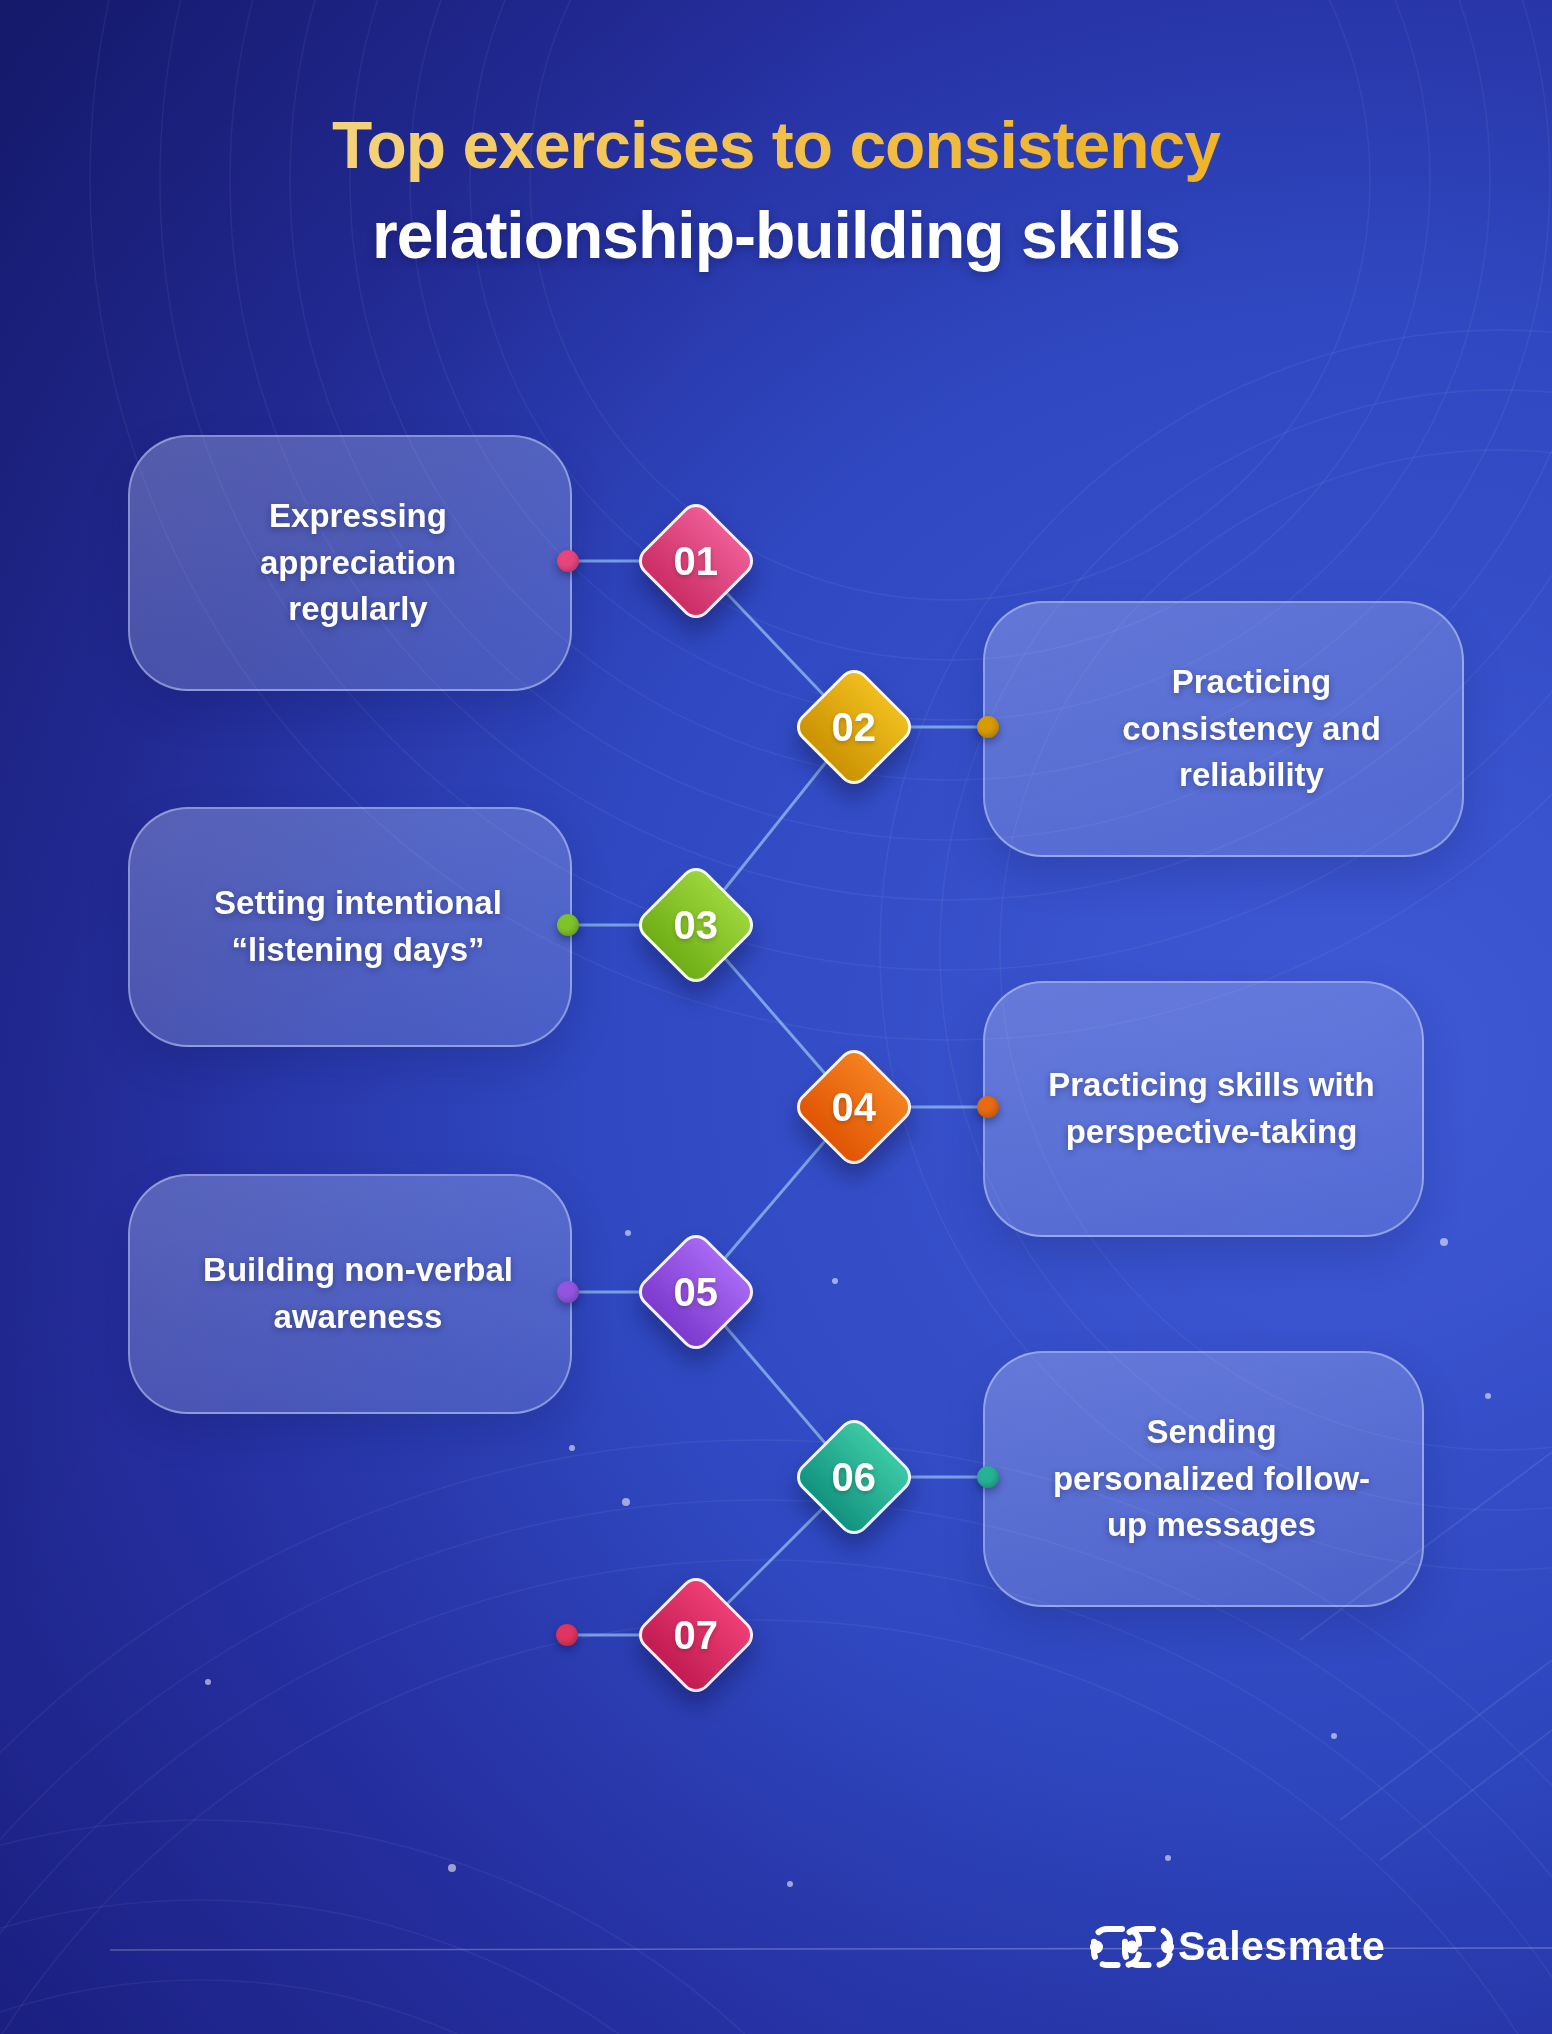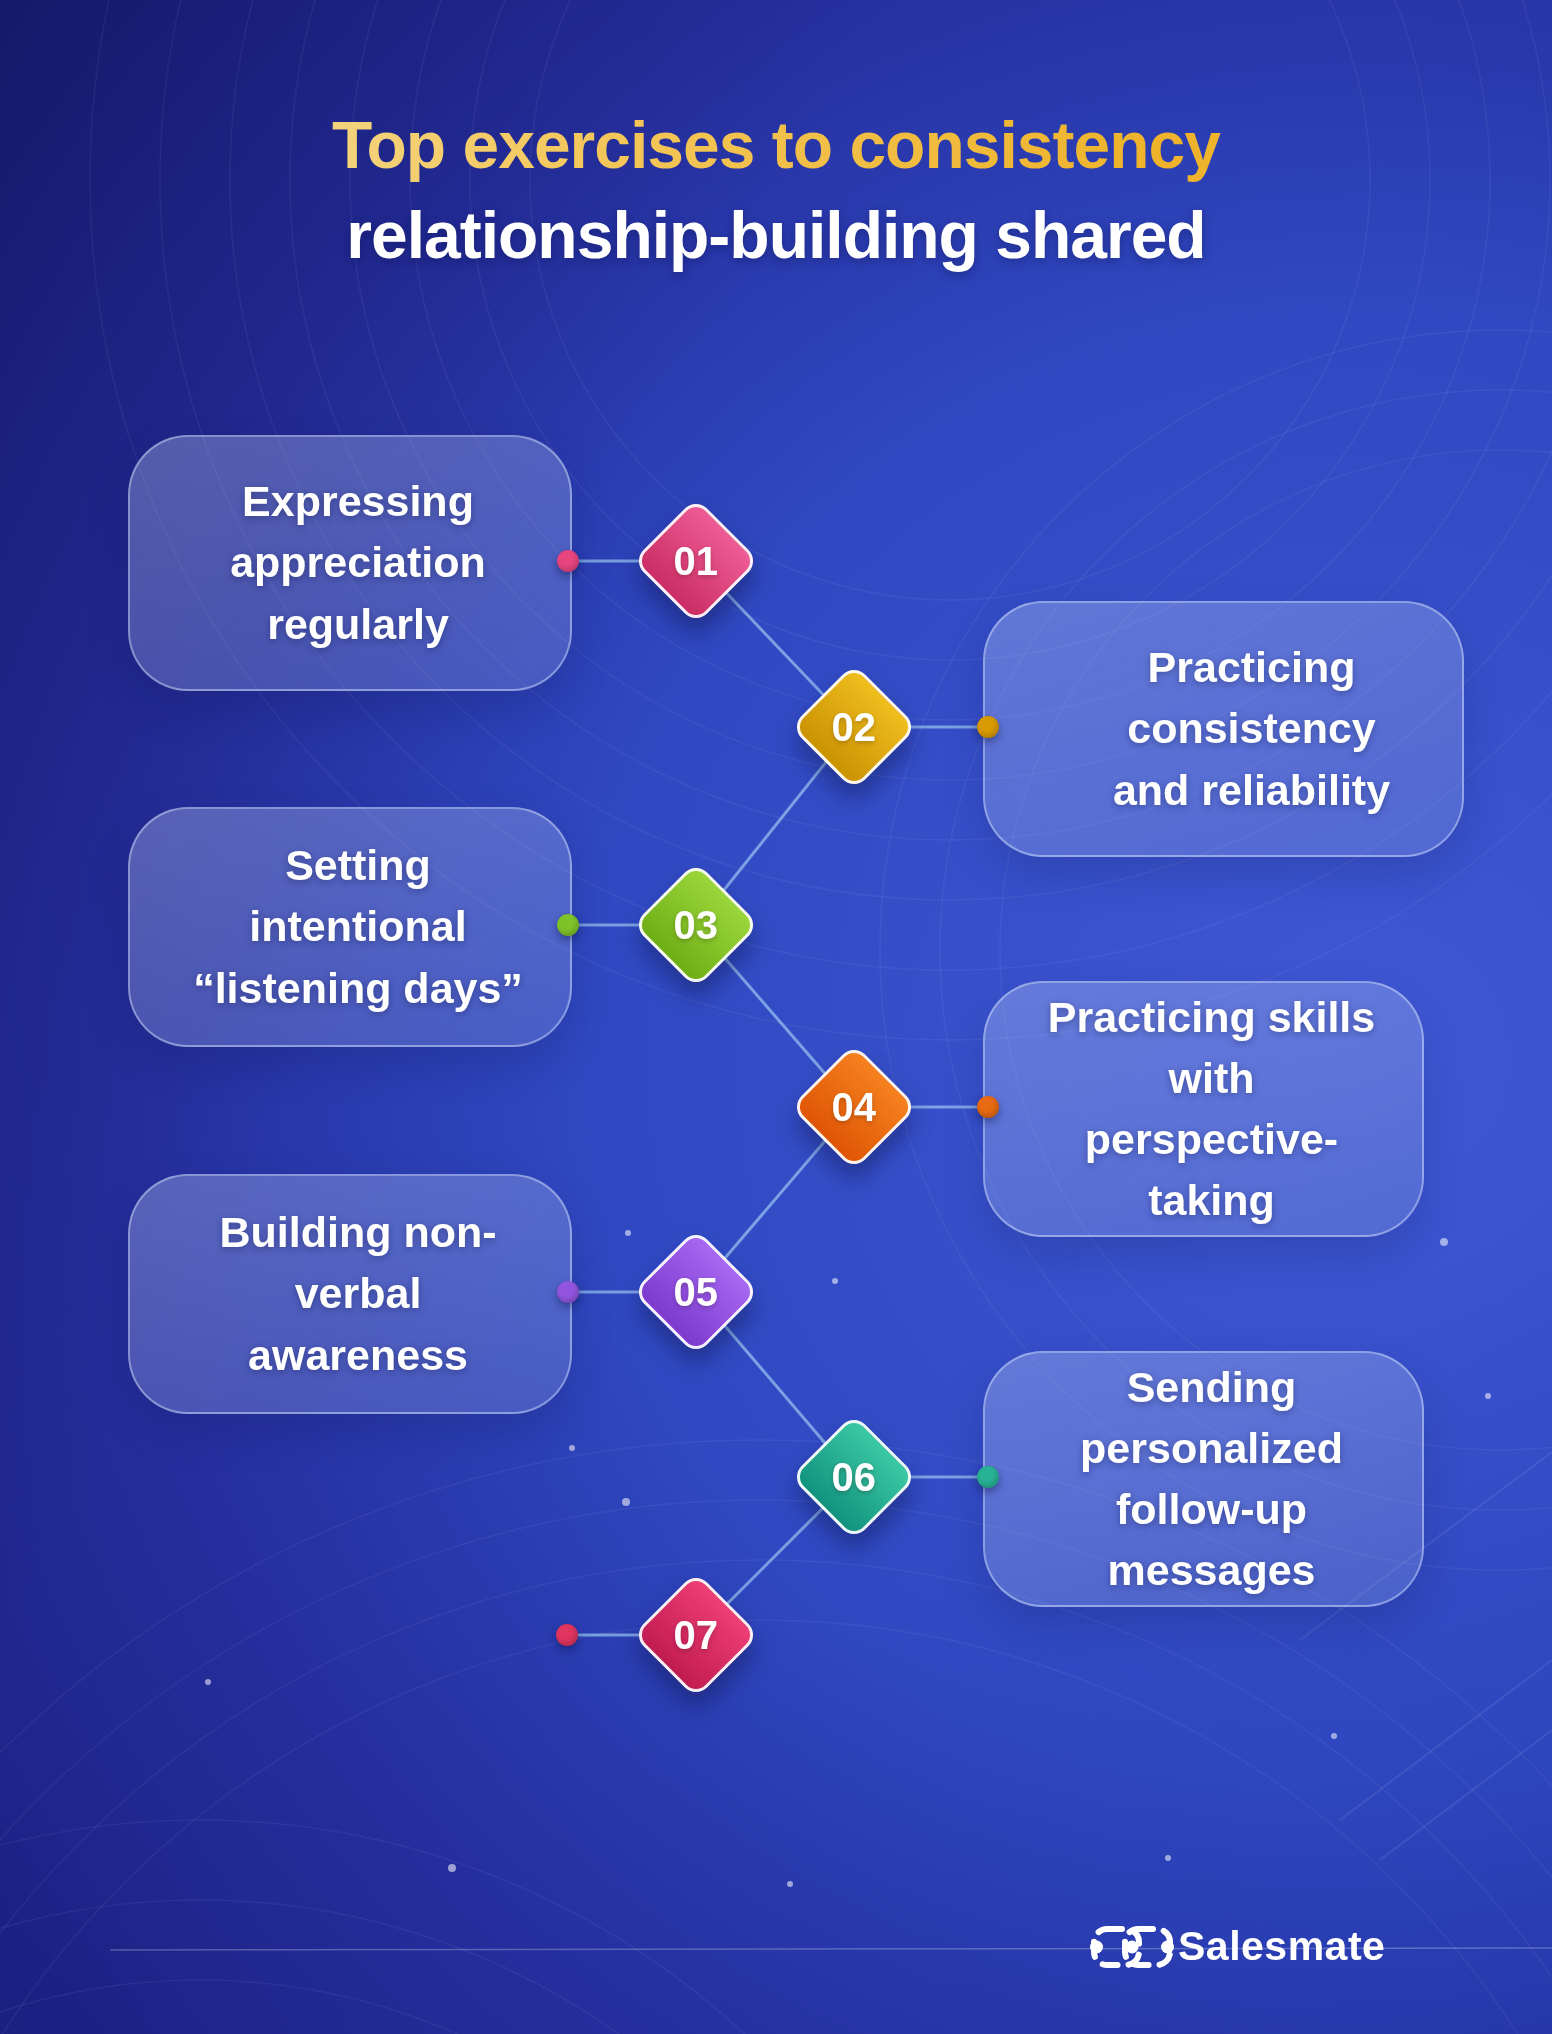--- a/index.html
+++ b/index.html
@@ -42,21 +42,21 @@
   .card{
     position:absolute;z-index:4;
     display:flex;align-items:center;justify-content:center;
     border-radius:60px;
     background:linear-gradient(160deg, rgba(190,204,245,0.34) 0%, rgba(148,163,224,0.26) 100%);
     border:2px solid rgba(225,235,255,0.42);
     box-shadow:0 18px 40px rgba(10,14,70,0.18);
   }
   .card-label{
     color:#fff;text-align:center;
-    font-size:43px;font-weight:bold;line-height:1.42;
+    font-size:33px;font-weight:bold;line-height:1.42;
     text-shadow:0 2px 7px rgba(10,15,60,0.35);
     margin-left:16px;
   }
   .c1{left:128px;top:435px;width:440px;height:252px;}
   .c2{left:983px;top:601px;width:437px;height:252px;padding-left:40px;}
   .c3{left:128px;top:807px;width:440px;height:236px;}
   .c4{left:983px;top:981px;width:437px;height:252px;}
   .c5{left:128px;top:1174px;width:440px;height:236px;}
   .c6{left:983px;top:1351px;width:437px;height:252px;}
   .c7{left:128px;top:1517px;width:440px;height:236px;}
@@ -175,21 +175,21 @@
       <line x1="568" y1="925" x2="696" y2="925"></line>
       <line x1="988" y1="1107" x2="854" y2="1107"></line>
       <line x1="568" y1="1292" x2="696" y2="1292"></line>
       <line x1="988" y1="1477" x2="854" y2="1477"></line>
       <line x1="567" y1="1635" x2="696" y2="1635"></line>
     </g>
   </svg>
 
   <div class="title-block">
     <span class="title-line l1">Top exercises to consistency</span>
-    <span class="title-line l2">relationship-building shared</span>
+    <span class="title-line l2">relationship-building skills</span>
   </div>
 
   <div class="card c1">
     <span class="card-label">Expressing appreciation regularly</span>
   </div>
   <div class="card c2">
     <span class="card-label">Practicing consistency and reliability</span>
   </div>
   <div class="card c3">
     <span class="card-label">Setting intentional “listening days”</span>

